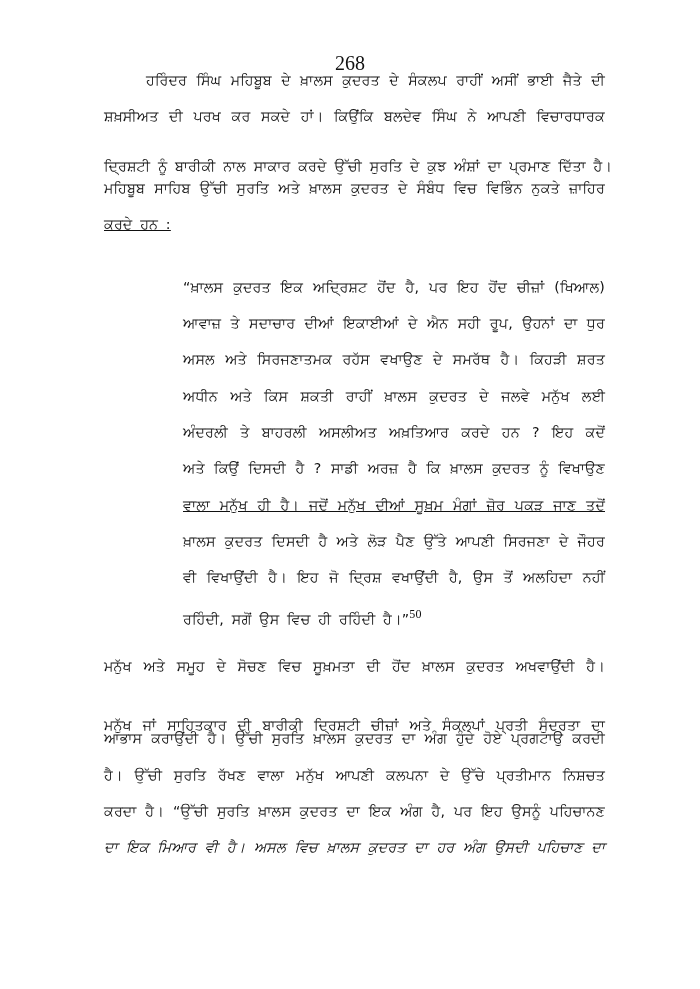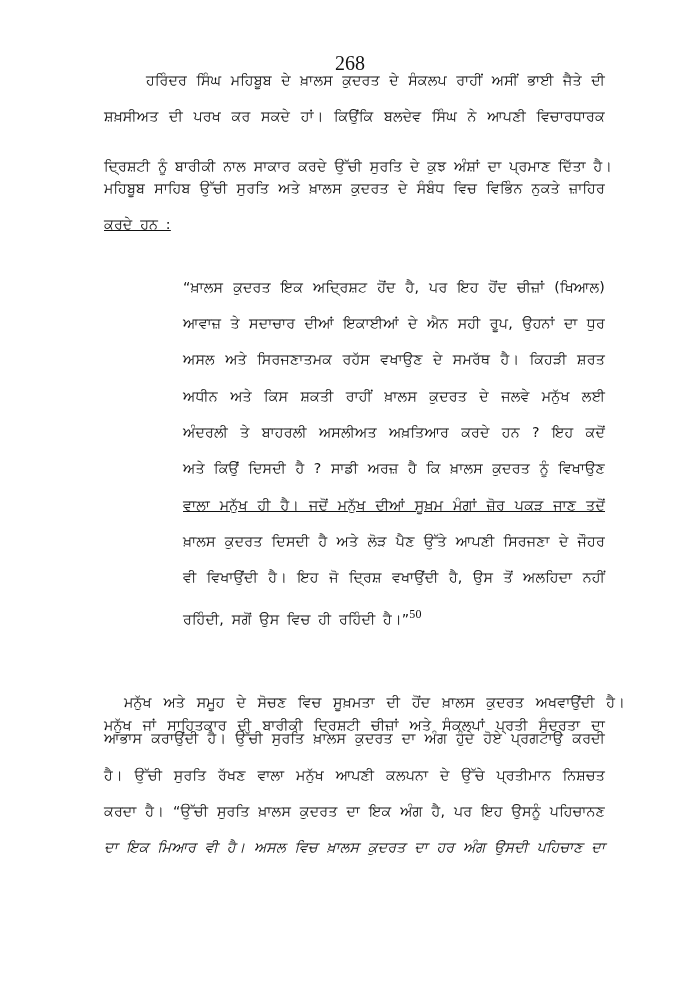--- a/index.html
+++ b/index.html
@@ -70,21 +70,21 @@
     <div class="line quote-line" style="top:458px;">ਅਤੇ ਕਿਉਂ ਦਿਸਦੀ ਹੈ ? ਸਾਡੀ ਅਰਜ਼ ਹੈ ਕਿ ਖ਼ਾਲਸ ਕੁਦਰਤ ਨੂੰ ਵਿਖਾਉਣ</div>
     <div class="line quote-line" style="top:495px;text-decoration:underline;">ਵਾਲਾ ਮਨੁੱਖ ਹੀ ਹੈ। ਜਦੋਂ ਮਨੁੱਖ ਦੀਆਂ ਸੂਖ਼ਮ ਮੰਗਾਂ ਜ਼ੋਰ ਪਕੜ ਜਾਣ ਤਦੋਂ</div>
     <div class="line quote-line" style="top:531px;">ਖ਼ਾਲਸ ਕੁਦਰਤ ਦਿਸਦੀ ਹੈ ਅਤੇ ਲੋੜ ਪੈਣ ਉੱਤੇ ਆਪਣੀ ਸਿਰਜਣਾ ਦੇ ਜੌਹਰ</div>
     <div class="line quote-line" style="top:567px;">ਵੀ ਵਿਖਾਉਂਦੀ ਹੈ। ਇਹ ਜੋ ਦ੍ਰਿਸ਼ ਵਖਾਉਂਦੀ ਹੈ, ਉਸ ਤੋਂ ਅਲਹਿਦਾ ਨਹੀਂ</div>
     <div class="line quote-line short" style="top:604px;">
       <span>ਰਹਿੰਦੀ, ਸਗੋਂ ਉਸ ਵਿਚ ਹੀ ਰਹਿੰਦੀ ਹੈ।”</span><sup class="fn">50</sup>
     </div>
   </div>
 
   <div>
-    <div class="line para-line" style="top:692px;margin-left:20px;">ਮਨੁੱਖ ਅਤੇ ਸਮੂਹ ਦੇ ਸੋਚਣ ਵਿਚ ਸੂਖ਼ਮਤਾ ਦੀ ਹੋਂਦ ਖ਼ਾਲਸ ਕੁਦਰਤ ਅਖਵਾਉਂਦੀ ਹੈ।</div>
+    <div class="line para-line" style="top:656px;">ਮਨੁੱਖ ਅਤੇ ਸਮੂਹ ਦੇ ਸੋਚਣ ਵਿਚ ਸੂਖ਼ਮਤਾ ਦੀ ਹੋਂਦ ਖ਼ਾਲਸ ਕੁਦਰਤ ਅਖਵਾਉਂਦੀ ਹੈ।</div>
     <div class="line para-line" style="top:692px;margin-top:23px;">ਮਨੁੱਖ ਜਾਂ ਸਾਹਿਤਕਾਰ ਦੀ ਬਾਰੀਕੀ ਦ੍ਰਿਸ਼ਟੀ ਚੀਜ਼ਾਂ ਅਤੇ ਸੰਕਲਪਾਂ ਪ੍ਰਤੀ ਸੁੰਦਰਤਾ ਦਾ</div>
     <div class="line para-line" style="top:728px;font-family:Liberation Serif, serif;">ਆਭਾਸ ਕਰਾਉਂਦੀ ਹੈ। ਉੱਚੀ ਸੁਰਤਿ ਖ਼ਾਲਸ ਕੁਦਰਤ ਦਾ ਅੰਗ ਹੁੰਦੇ ਹੋਏ ਪ੍ਰਗਟਾਉ ਕਰਦੀ</div>
     <div class="line para-line" style="top:765px;">ਹੈ। ਉੱਚੀ ਸੁਰਤਿ ਰੱਖਣ ਵਾਲਾ ਮਨੁੱਖ ਆਪਣੀ ਕਲਪਨਾ ਦੇ ਉੱਚੇ ਪ੍ਰਤੀਮਾਨ ਨਿਸ਼ਚਤ</div>
     <div class="line para-line" style="top:801px;">ਕਰਦਾ ਹੈ। “ਉੱਚੀ ਸੁਰਤਿ ਖ਼ਾਲਸ ਕੁਦਰਤ ਦਾ ਇਕ ਅੰਗ ਹੈ, ਪਰ ਇਹ ਉਸਨੂੰ ਪਹਿਚਾਨਣ</div>
     <div class="line para-line" style="top:837px;font-style:italic;">ਦਾ ਇਕ ਮਿਆਰ ਵੀ ਹੈ। ਅਸਲ ਵਿਚ ਖ਼ਾਲਸ ਕੁਦਰਤ ਦਾ ਹਰ ਅੰਗ ਉਸਦੀ ਪਹਿਚਾਣ ਦਾ</div>
   </div>
 
 </div>
 
 </body></html>

